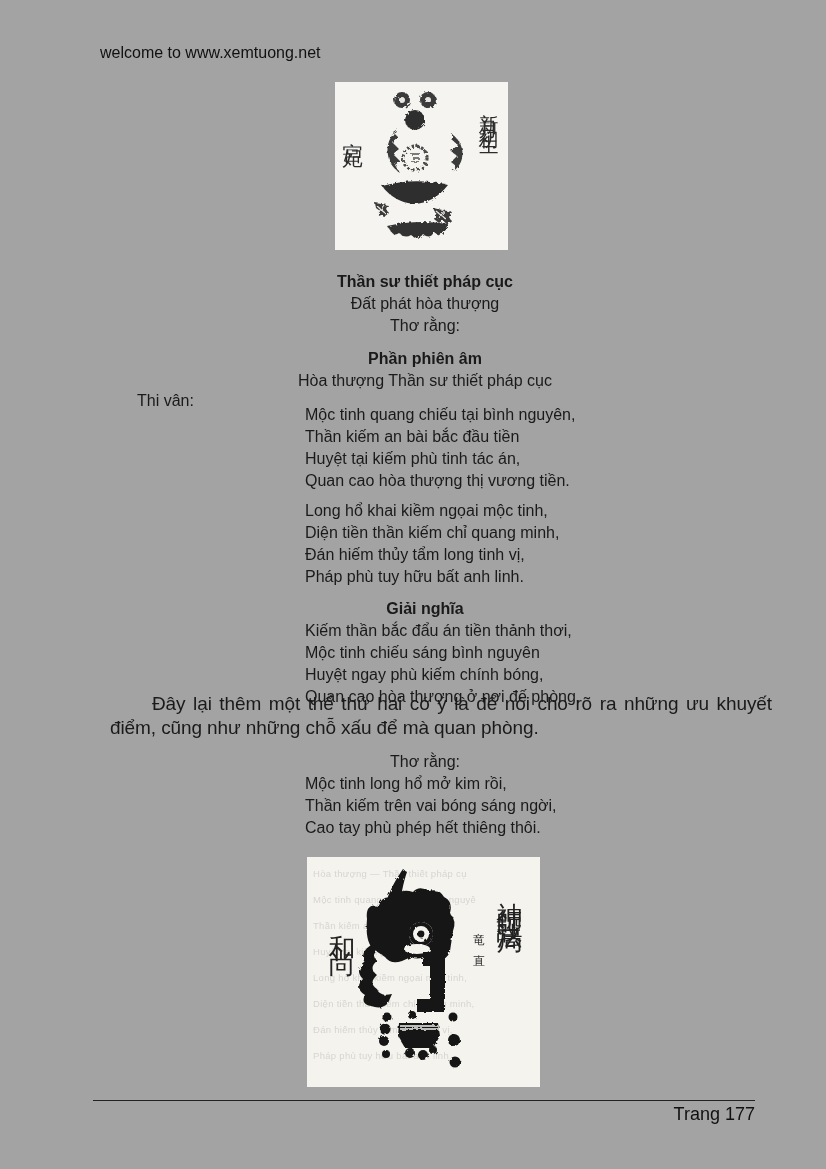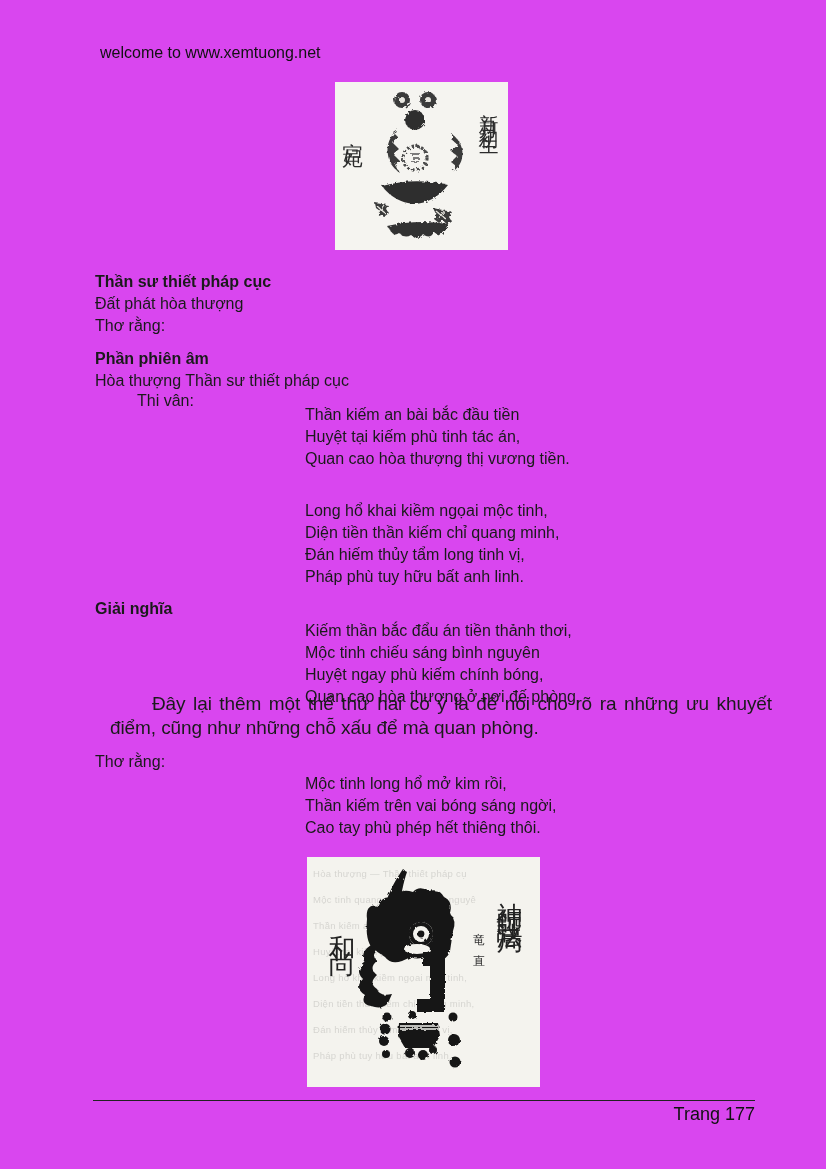--- a/index.html
+++ b/index.html
@@ -1,19 +1,19 @@
 <!DOCTYPE html>
 <html><head>
 <meta charset="utf-8">
 <style>
   html,body{margin:0;padding:0;background:#ffffff;}
   .page{
     position:relative;
     width:826px;height:1169px;
-    background:#d946ef;
+    background:#a3a3a3;
     font-family:"Liberation Sans", sans-serif;
     color:#1a1a1a;
     overflow:hidden;
   }
   .header-text{
     position:absolute;left:100px;top:44px;
     font-size:16px;color:#111;
   }
   
   .scan{
@@ -39,21 +39,21 @@
   .bleed{
     position:absolute;left:0;top:0;width:100%;height:100%;
     font-size:9.5px;line-height:26px;color:rgba(20,20,20,0.14);
     padding:4px 2px 0 6px;box-sizing:border-box;
     letter-spacing:0.3px;white-space:nowrap;
   }
   .bleed div{height:26px;}
   
   .center-block{
     position:absolute;left:95px;width:660px;
-    text-align:left;font-size:16px;line-height:22px;
+    text-align:center;font-size:16px;line-height:22px;
   }
   .bold{font-weight:bold;}
   .poem{
     position:absolute;left:305px;
     font-size:16px;line-height:22px;text-align:left;
   }
   .label-line{
     position:absolute;font-size:16px;line-height:22px;
   }
   .paragraph{
@@ -125,20 +125,21 @@
   </div>
 
   <div class="center-block" style="top:348px">
     <div class="bold">Phần phiên âm</div>
     <div>Hòa thượng  Thần sư thiết pháp cục</div>
   </div>
 
   <div class="label-line" style="left:137px;top:390px">Thi vân:</div>
 
   <div class="poem" style="top:404px">
+    <div>Mộc tinh quang chiếu tại bình nguyên,</div>
     <div>Thần kiếm an bài bắc đầu tiền</div>
     <div>Huyệt tại kiếm phù tinh tác án,</div>
     <div>Quan cao hòa thượng thị vương tiền.</div>
   </div>
 
   <div class="poem" style="top:500px">
     <div>Long hổ khai kiềm ngọai mộc tinh,</div>
     <div>Diện tiền thần kiếm chỉ quang minh,</div>
     <div>Đán hiếm thủy tẩm long tinh vị,</div>
     <div>Pháp phù tuy hữu bất anh linh.</div>

